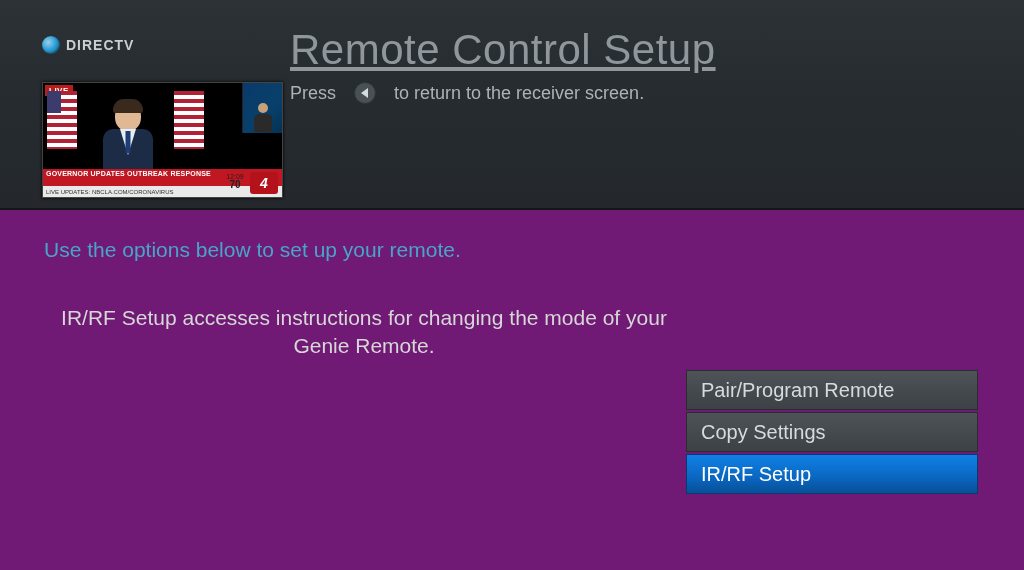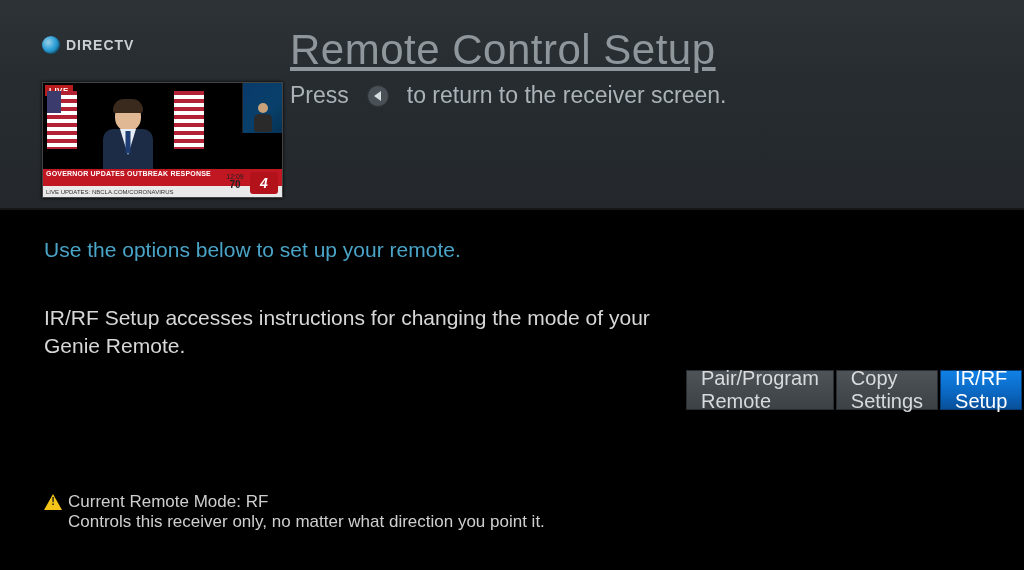--- a/index.html
+++ b/index.html
@@ -111,66 +111,67 @@
   .station-temp .t { font-size:10px; font-weight:700; }
 
   .page-title {
     position:absolute; left:290px; top:26px;
     color:#8f979c; font-size:42px; font-weight:300;
     letter-spacing:.5px;
     text-decoration:underline;
   }
   .subline {
     position:absolute; left:290px; top:82px;
-    color:#abb3b8; font-size:23px;
+    color:#abb3b8; font-size:18px;
     display:flex; align-items:center; gap:18px;
   }
   .back-btn {
     width:22px;height:22px;border-radius:50%;
     background:#4a5156;
     display:inline-flex; align-items:center; justify-content:center;
     border:1px solid #2d3337;
   }
   .back-btn .tri {
     width:0;height:0;
     border-top:5px solid transparent;
     border-bottom:5px solid transparent;
     border-right:7px solid #d7dcdf;
     margin-left:-1px;
   }
   .body-area {
     position:absolute; left:0; right:0; top:210px; bottom:0;
-    background:#000000; padding: 28px 44px 0 44px;
+    background:#701a75; padding: 28px 44px 0 44px;
   }
   .instruction {
     color:#4aa4c7; font-size:21px; font-weight:400;
     margin-bottom: 42px;
   }
   .body-text {
     color:#d7d7d7; font-size:21px; line-height:1.35;
     max-width: 640px;
+    text-align: center;
   }
   .warn-row {
     position:absolute; left:44px; bottom:38px;
     display:flex; align-items:flex-start; gap:6px;
     color:#cfcfcf; font-size:17px;
   }
   .warn-icon {
     width:18px;height:16px;
     background:#f5c518;
     clip-path: polygon(50% 0, 100% 100%, 0 100%);
     position:relative; top:2px;
   }
   .warn-icon::after {
     content:"!"; position:absolute; left:0; right:0; top:1px;
     text-align:center; font-size:11px; font-weight:700; color:#222;
   }
   .menu {
     position:absolute; right:46px; top:160px;
-    width:292px; display:flex; flex-direction:row; gap:2px;
+    width:292px; display:flex; flex-direction:column; gap:2px;
   }
   .menu-item {
     height:40px; display:flex; align-items:center;
     padding:0 14px;
     background: linear-gradient(#4d5357,#3b4144);
     color:#d8dbdd; font-size:20px;
     border:1px solid #2a2d30;
     cursor:pointer;
   }
   .menu-item.selected {
@@ -225,27 +226,20 @@
         <span class="tri"></span>
       </span>
     <span>to return to the receiver screen.</span>
   </div>
 </div>
 
 <div class="body-area">
   <div class="instruction">Use the options below to set up your remote.</div>
   <div class="body-text">IR/RF Setup accesses instructions for changing the mode of your Genie Remote.</div>
 
-  <div class="warn-row">
-    <span class="warn-icon"></span>
-    <div>
-      <div>Current Remote Mode: RF</div>
-      <div>Controls this receiver only, no matter what direction you point it.</div>
-    </div>
-  </div>
 
   <div class="menu">
     <div class="menu-item">
       <span>Pair/Program Remote</span>
     </div>
     <div class="menu-item">
       <span>Copy Settings</span>
     </div>
     <div class="menu-item selected">
       <span>IR/RF Setup</span>

